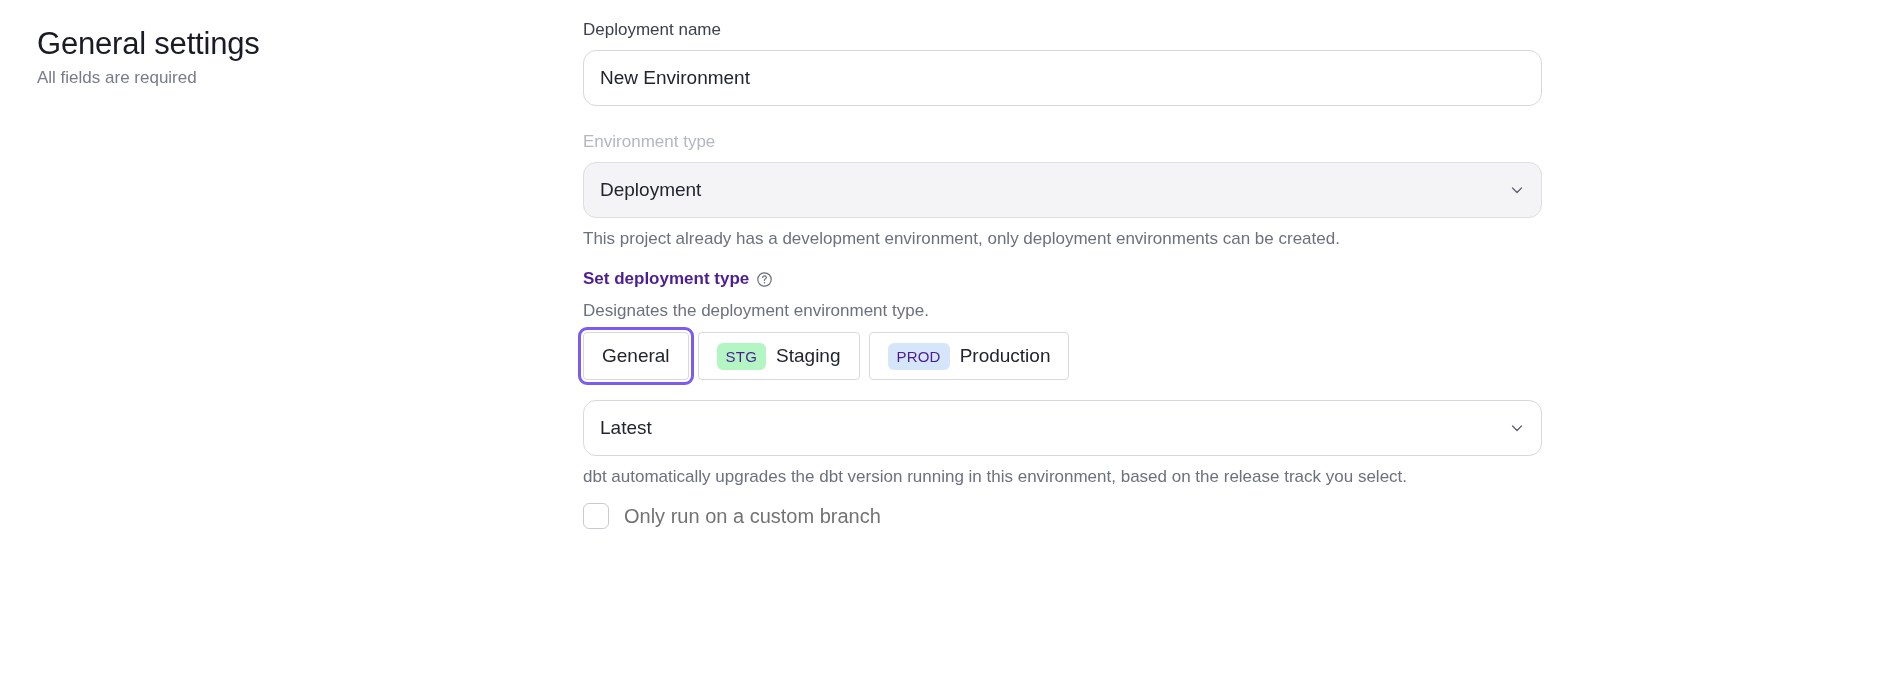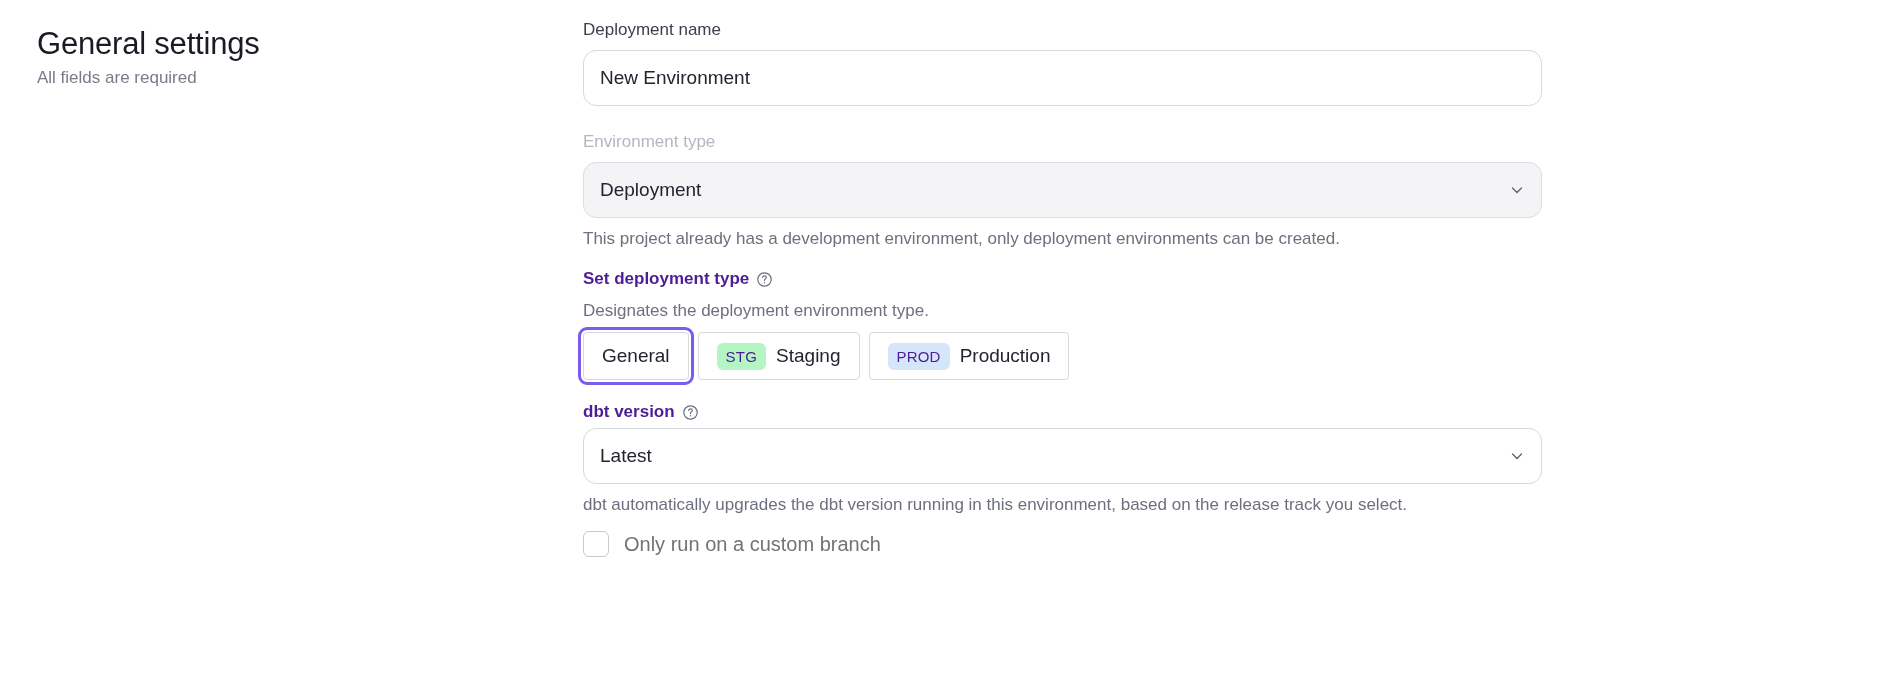--- a/index.html
+++ b/index.html
@@ -263,30 +263,20 @@
           <button class="seg-btn" type="button">
             <span class="seg-badge prod">PROD</span>
             <span>Production</span>
           </button>
         </div>
       </div>
 
       <div class="gap-20"></div>
 
       <div>
-        <div class="field-label strong">
-          <span>dbt version</span>
-          <span class="help-icon">
-            <svg viewBox="0 0 18 18" fill="none" xmlns="http://www.w3.org/2000/svg">
-              <circle cx="9" cy="9" r="7.1" stroke="currentColor" stroke-width="1.25"></circle>
-              <path d="M7.1 6.95c0-1.05.86-1.77 1.95-1.77 1.07 0 1.9.65 1.9 1.62 0 .8-.45 1.2-1.15 1.63-.62.39-.85.72-.85 1.3v.33" stroke="currentColor" stroke-width="1.25" stroke-linecap="round"></path>
-              <circle cx="9" cy="12.35" r="0.78" fill="currentColor"></circle>
-            </svg>
-          </span>
-        </div>
         <div class="control">
           <span class="value">Latest</span>
           <span class="chevron">
             <svg viewBox="0 0 16 16" fill="none" xmlns="http://www.w3.org/2000/svg">
               <path d="M3.5 6L8 10.5L12.5 6" stroke="currentColor" stroke-width="1.3" stroke-linecap="round" stroke-linejoin="round"></path>
             </svg>
           </span>
         </div>
         <p class="helper-text">dbt automatically upgrades the dbt version running in this environment, based on the release track you select.</p>
       </div>

